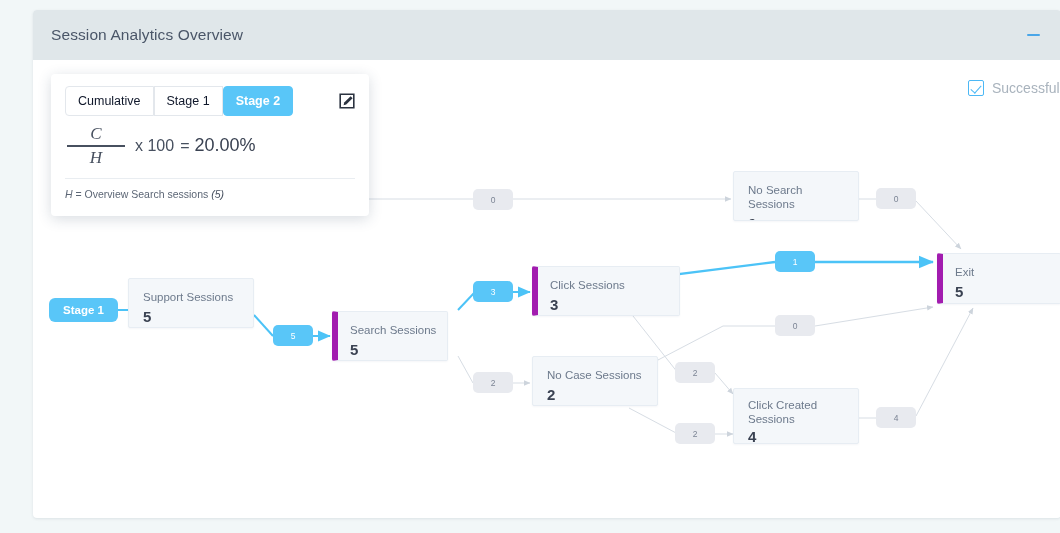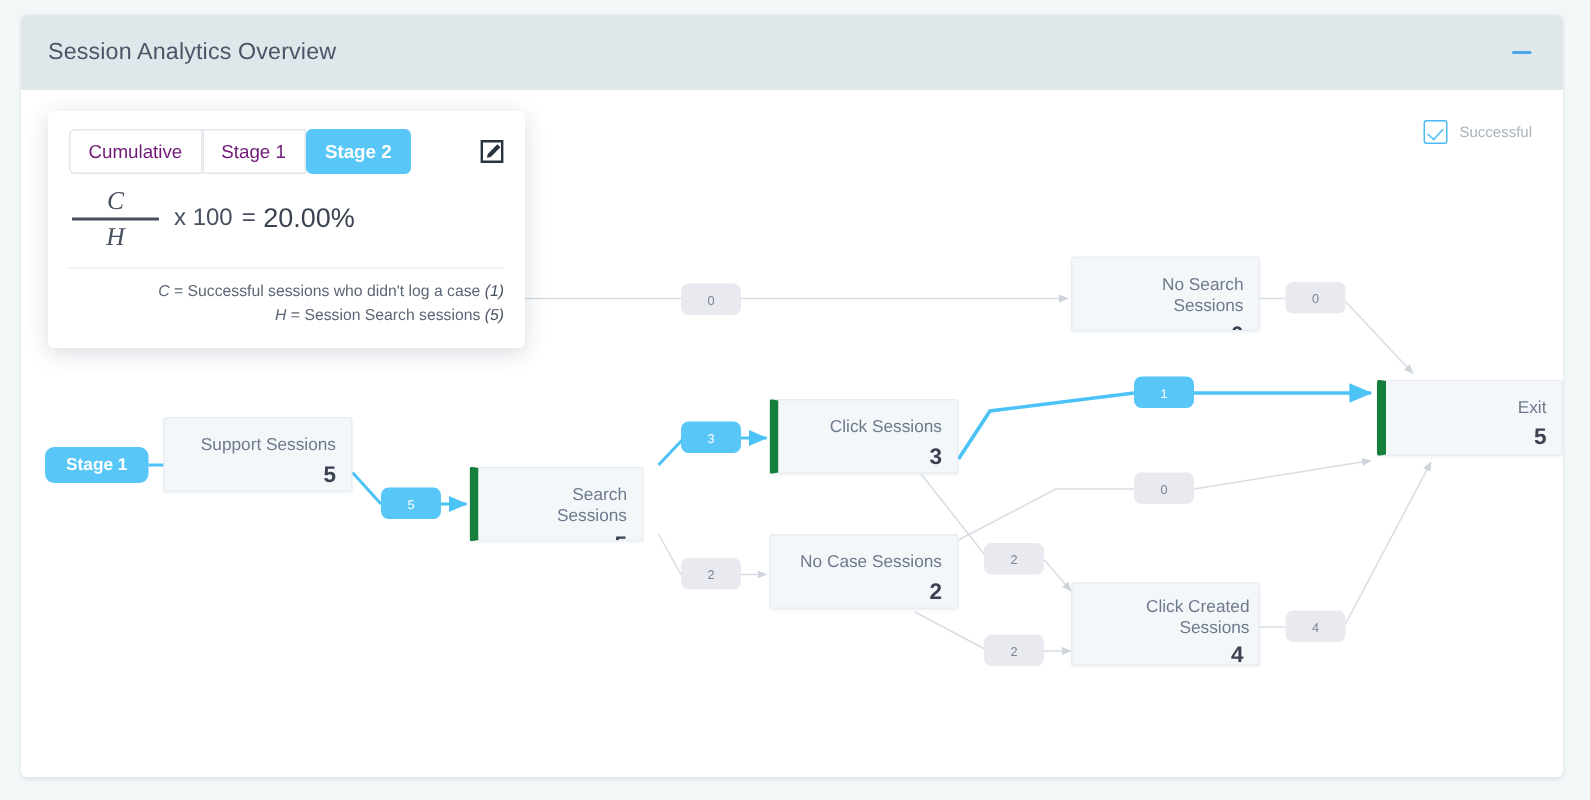--- a/index.html
+++ b/index.html
@@ -3,27 +3,26 @@
 <meta charset="utf-8">
 <style>
   * { box-sizing: border-box; margin: 0; padding: 0; }
   html, body {
     width: 1060px; height: 533px;
     background: #f2f7f8;
     font-family: "Liberation Sans", sans-serif;
     overflow: hidden;
   }
   #card {
-    position: absolute; left: 14px; top: 10px;
+    position: absolute; left: 33px; top: 10px;
     width: 1028px; height: 508px;
     background: #ffffff;
     border-radius: 4px;
     box-shadow: 0 1px 3px rgba(30,50,70,.10);
     overflow: hidden;
-    text-align: right;
   }
   #header {
     position: absolute; left: 0; top: 0; width: 1028px; height: 50px;
     background: #e0e7ea;
     display: flex; align-items: center; justify-content: space-between;
     padding: 0 18px 0 18px;
   }
   #header-title {
     font-size: 15.5px; color: #4a5668; letter-spacing: .1px;
   }
@@ -40,36 +39,36 @@
   }
   #legend .cbox {
     width: 16px; height: 16px; border: 1.5px solid #4cb8f5; border-radius: 2px;
     background: #fff; position: relative;
   }
   #legend .cbox::after {
     content: ""; position: absolute; left: 4px; top: 2px;
     width: 5px; height: 9px; border: solid #4cb8f5;
     border-width: 0 1.8px 1.8px 0; transform: rotate(42deg);
   }
-  #legend .llabel { font-size: 10px; color: #a9b3bd; }
+  #legend .llabel { font-size: 14px; color: #a9b3bd; }
 
   
   #canvas { position: absolute; left: 0; top: 50px; width: 1028px; height: 458px; }
   svg#edges { position: absolute; left: 0; top: 0; width: 1028px; height: 458px; }
 
   .node {
     position: absolute;
     background: #f4f7fa;
     border: 1px solid #e7edf3;
     border-radius: 2px;
     padding: 11px 10px 8px 14px;
     box-shadow: 0 1px 2px rgba(60,80,110,.05);
     overflow: hidden;
   }
-  .node.accent { border-left: 6px solid #15803d; padding-left: 28px; }
+  .node.accent { border-left: 6px solid #a21caf; padding-left: 12px; }
   .node .nlabel { font-size: 11.5px; color: #6d7a8c; line-height: 14px; }
   .node .nvalue { font-size: 15px; font-weight: bold; color: #3a4252; margin-top: 4px; }
 
   .pill {
     position: absolute;
     height: 21px; min-width: 40px;
     border-radius: 5px;
     display: flex; align-items: center; justify-content: center;
     font-size: 8.5px;
   }
@@ -88,21 +87,21 @@
     position: absolute; left: 18px; top: 64px; width: 318px;
     background: #fff; border-radius: 4px;
     box-shadow: 0 3px 14px rgba(40,60,90,.18);
     padding: 12px 14px 14px 14px;
     z-index: 20;
   }
   #tabs { display: flex; align-items: center; gap: 0; }
   .tab {
     height: 30px; padding: 0 12px;
     display: flex; align-items: center; justify-content: center;
-    font-size: 12.5px; background: #fff; color: #701a75;
+    font-size: 12.5px; background: #fff; color: #0f172a;
     border: 1px solid #e3e7ec;
     cursor: pointer;
   }
   .tab:first-child { border-radius: 4px 0 0 4px; }
   .tab.sel { background: #59c6f8; color: #fff; border-color: #59c6f8; border-radius: 4px; font-weight: bold; }
   #edit-icon { margin-left: auto; cursor: pointer; display: flex; }
   #sub-title { font-size: 12.5px; color: #5c6675; margin-top: 12px; }
   #formula { display: flex; align-items: center; margin-top: 8px; }
   #frac { display: flex; flex-direction: column; align-items: center; width: 62px; }
   #frac .num, #frac .den { font-size: 17px; color: #47505f; font-style: italic; font-family: "Liberation Serif", serif; line-height: 20px; }
@@ -187,21 +186,21 @@
     <div class="node accent" style="left:299px;top:251px;width:116px;height:50px;">
       <div class="nlabel">Search Sessions</div>
       <div class="nvalue">5</div>
     </div>
 
     <div class="node" style="left:700px;top:111px;width:126px;height:50px;">
       <div class="nlabel">No Search Sessions</div>
       <div class="nvalue">0</div>
     </div>
 
-    <div class="node accent" style="left:499px;top:206px;width:126px;height:50px;">
+    <div class="node accent" style="left:499px;top:206px;width:148px;height:50px;">
       <div class="nlabel">Click Sessions</div>
       <div class="nvalue">3</div>
     </div>
 
     <div class="node" style="left:499px;top:296px;width:126px;height:50px;">
       <div class="nlabel">No Case Sessions</div>
       <div class="nvalue">2</div>
     </div>
 
     <div class="node" style="left:700px;top:328px;width:126px;height:56px;padding-top:9px;">
@@ -248,26 +247,20 @@
         <div class="den">H</div>
       </div>
       <div class="rest">x 100</div>
       <div class="rest" style="margin-left:6px;">=</div>
       <div class="rest res" style="margin-left:5px;">20.00%</div>
     </div>
 
     <div id="pop-divider"></div>
 
     <div class="legendline">
-      <i>C</i>
-      <span>=</span>
-      <span>Successful sessions who didn't log a case</span>
-      <i class="v">(1)</i>
-    </div>
-    <div class="legendline">
       <i>H</i>
       <span>=</span>
-      <span>Session Search sessions</span>
+      <span>Overview Search sessions</span>
       <i class="v">(5)</i>
     </div>
   </div>
 
 </div>
 
 </body></html>

